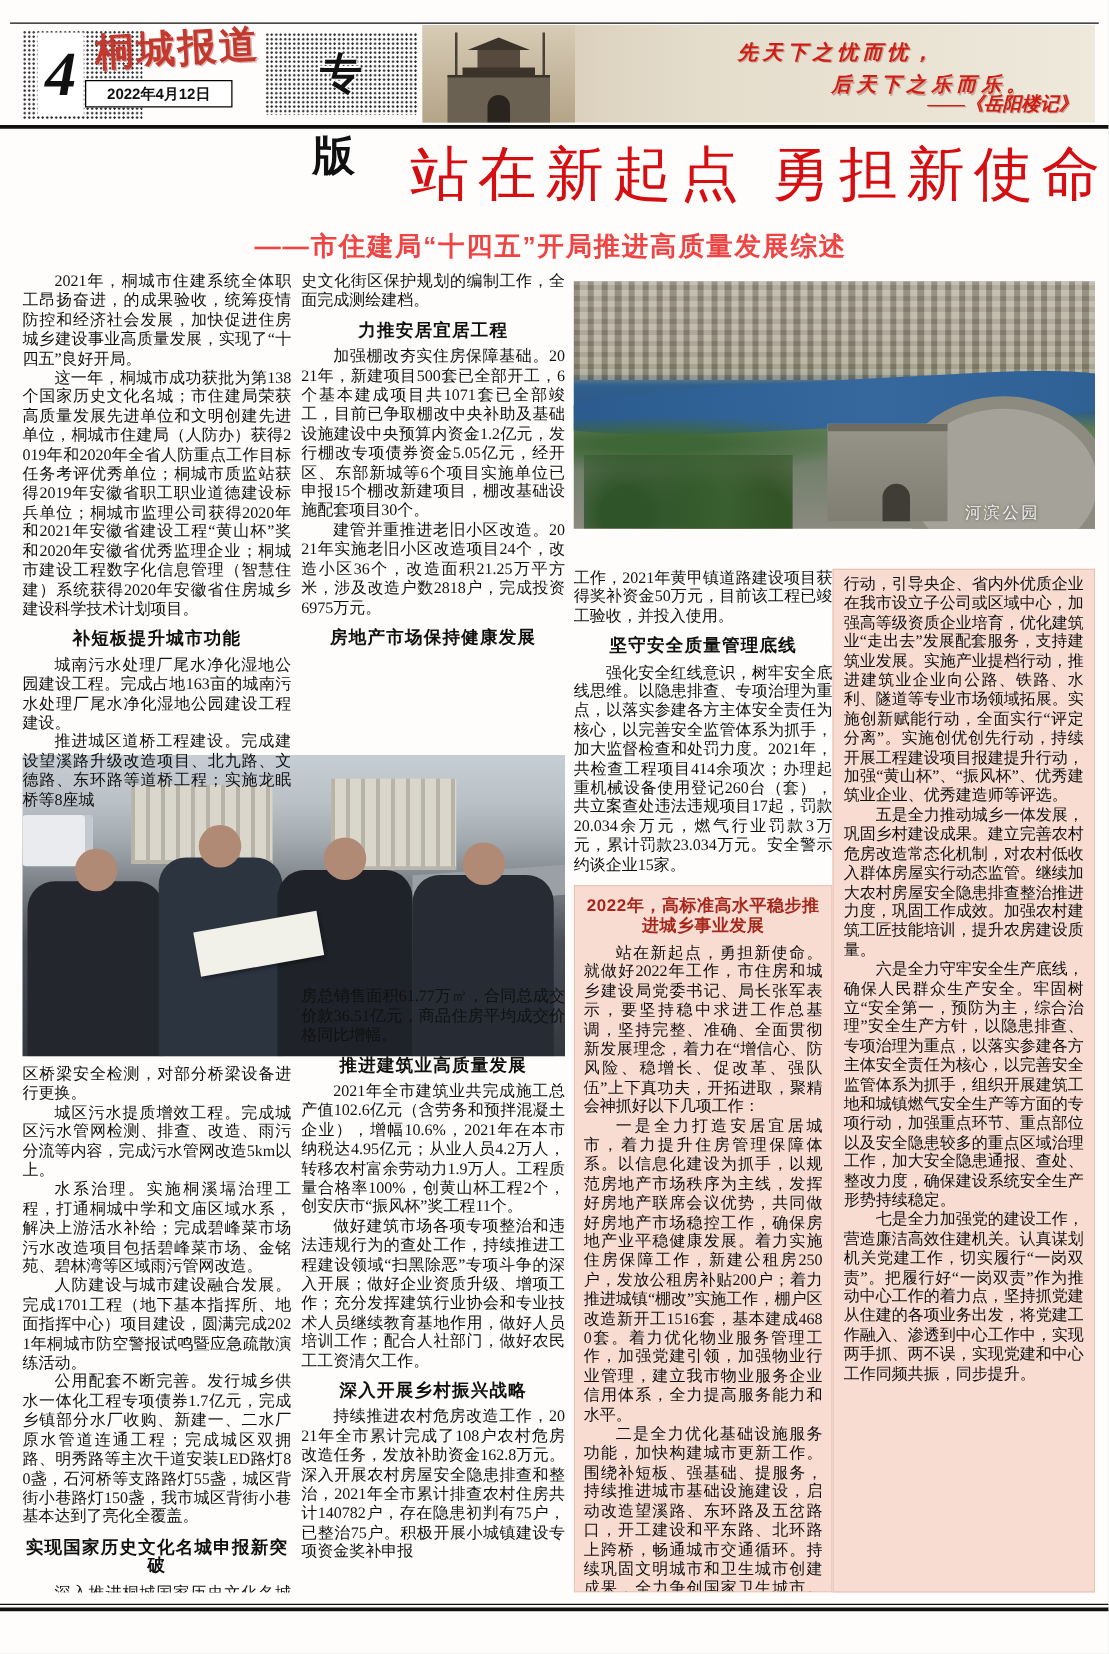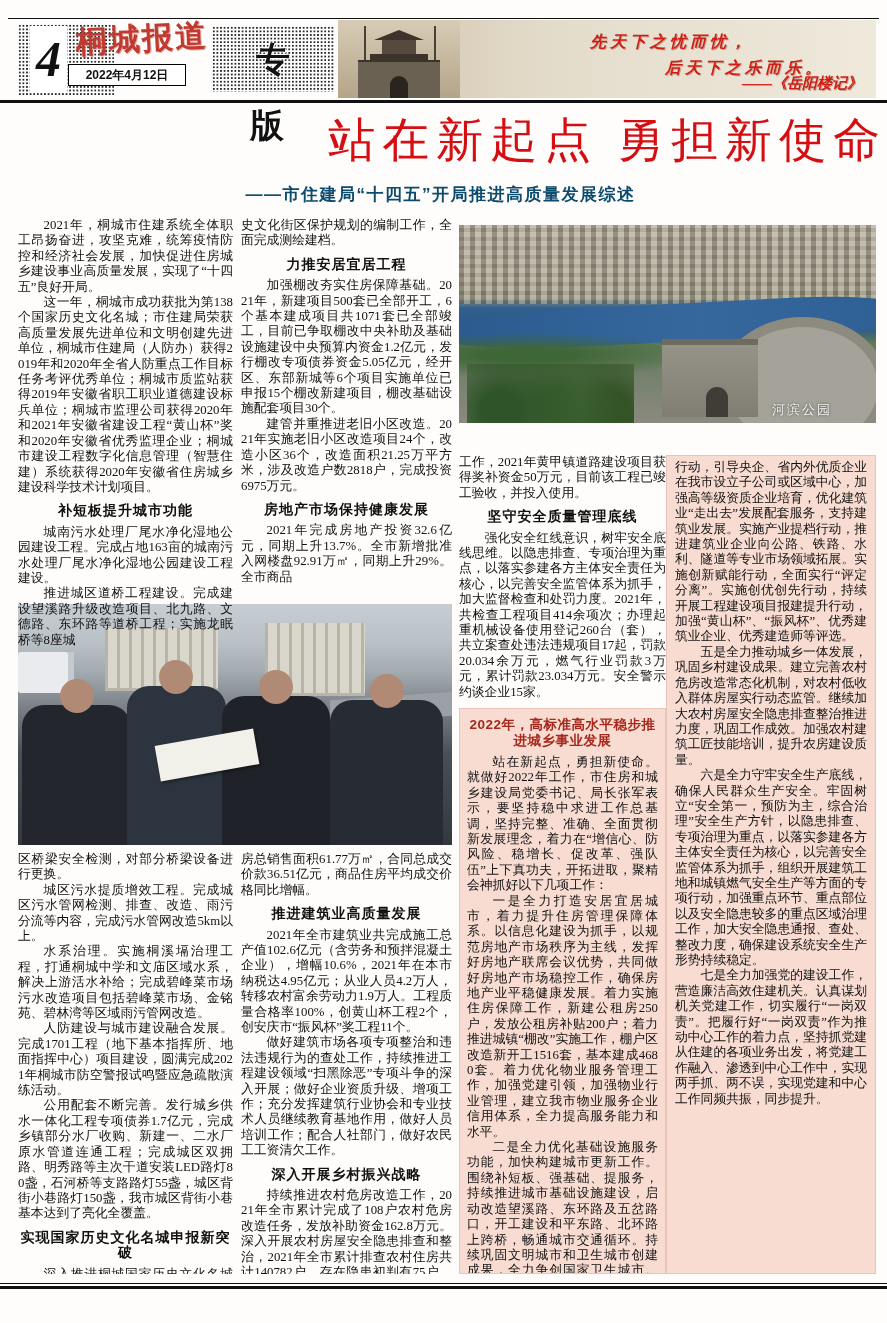--- a/index.html
+++ b/index.html
@@ -24,21 +24,21 @@
   #gate-img .g-arch{position:absolute;left:52px;top:56px;width:18px;height:22px;background:#2a241e;border-radius:9px 9px 0 0;}
   #gate-img .g-pole1,#gate-img .g-pole2{position:absolute;top:6px;width:2px;height:36px;background:#4a4136;}
   #gate-img .g-pole1{left:26px}#gate-img .g-pole2{left:96px}
   #slogan{position:relative;flex:1;color:#cf1f14;font-weight:bold;font-style:italic;text-shadow:1px 1px 0 rgba(120,20,10,.3);}
   #slogan-l1{position:absolute;left:130px;top:12px;font-size:16px;letter-spacing:4px;}
   #slogan-l2{position:absolute;left:205px;top:38px;font-size:16px;letter-spacing:4px;}
   #slogan-src{position:absolute;right:14px;top:54px;font-size:15px;}
   #rule-header-bottom{left:0;top:100px;width:887px;height:3px;}
   
   #headline{position:absolute;left:0;top:110px;width:887px;text-align:right;color:#d50e12;font-size:47px;font-weight:normal;letter-spacing:7px;line-height:60px;}
-  #subheadline{position:absolute;left:0;top:183px;width:881px;text-align:center;font-size:17px;font-weight:bold;letter-spacing:1.5px;font-family:"Liberation Sans","DejaVu Sans",sans-serif;color:#0c4a6e;}
+  #subheadline{position:absolute;left:0;top:183px;width:881px;text-align:center;font-size:21px;font-weight:bold;letter-spacing:1.5px;font-family:"Liberation Sans","DejaVu Sans",sans-serif;color:#ef4444;}
   
   .col{position:absolute;overflow:hidden;text-align:justify;font-size:12.8px;line-height:15.4px;}
   #col1{left:18px;top:218px;width:215px;height:1056px;}
   #col2{left:241px;top:218px;width:211px;height:1056px;}
   #col3{left:459px;top:455px;width:207px;height:819px;display:flex;flex-direction:column;}
   #col4{left:666px;top:455px;width:210px;height:819px;background:#f8dcd2;border:1px solid #eac4b6;padding:4px 8px;box-sizing:border-box;}
   .para{margin:0;text-indent:2em;word-break:break-all;}
   .para.cont{text-indent:0;}
   .sec-h{font-family:"Liberation Sans","DejaVu Sans",sans-serif;font-weight:bold;font-size:14px;text-align:center;margin:8px 0 6px;letter-spacing:1px;}
   .gap{height:240px;}
@@ -133,41 +133,40 @@
     <div class="truck"></div>
     <div class="road"></div>
     <div class="fig f1"></div>
     <div class="fig f2"></div>
     <div class="fig f3"></div>
     <div class="fig f4"></div>
     <div class="paper"></div>
   </div>
 
   <div id="col1" class="col">
-      <p class="para">2021年，桐城市住建系统全体职工昂扬奋进，攻坚克难，统筹疫情防控和经济社会发展，加快促进住房城乡建设事业高质量发展，实现了“十四五”良好开局。</p>
+      <p class="para">2021年，桐城市住建系统全体职工昂扬奋进，的成果验收，统筹疫情防控和经济社会发展，加快促进住房城乡建设事业高质量发展，实现了“十四五”良好开局。</p>
       <p class="para">这一年，桐城市成功获批为第138个国家历史文化名城；市住建局荣获高质量发展先进单位和文明创建先进单位，桐城市住建局（人防办）获得2019年和2020年全省人防重点工作目标任务考评优秀单位；桐城市质监站获得2019年安徽省职工职业道德建设标兵单位；桐城市监理公司获得2020年和2021年安徽省建设工程“黄山杯”奖和2020年安徽省优秀监理企业；桐城市建设工程数字化信息管理（智慧住建）系统获得2020年安徽省住房城乡建设科学技术计划项目。</p>
       <div class="sec-h">补短板提升城市功能</div>
       <p class="para">城南污水处理厂尾水净化湿地公园建设工程。完成占地163亩的城南污水处理厂尾水净化湿地公园建设工程建设。</p>
       <p class="para">推进城区道桥工程建设。完成建设望溪路升级改造项目、北九路、文德路、东环路等道桥工程；实施龙眠桥等8座城</p>
       <div class="gap" style="height: 204px;"></div>
       <p class="para cont">区桥梁安全检测，对部分桥梁设备进行更换。</p>
       <p class="para">城区污水提质增效工程。完成城区污水管网检测、排查、改造、雨污分流等内容，完成污水管网改造5km以上。</p>
       <p class="para">水系治理。实施桐溪塥治理工程，打通桐城中学和文庙区域水系，解决上游活水补给；完成碧峰菜市场污水改造项目包括碧峰菜市场、金铭苑、碧林湾等区域雨污管网改造。</p>
       <p class="para">人防建设与城市建设融合发展。完成1701工程（地下基本指挥所、地面指挥中心）项目建设，圆满完成2021年桐城市防空警报试鸣暨应急疏散演练活动。</p>
       <p class="para">公用配套不断完善。发行城乡供水一体化工程专项债券1.7亿元，完成乡镇部分水厂收购、新建一、二水厂原水管道连通工程；完成城区双拥路、明秀路等主次干道安装LED路灯80盏，石河桥等支路路灯55盏，城区背街小巷路灯150盏，我市城区背街小巷基本达到了亮化全覆盖。</p>
       <div class="sec-h">实现国家历史文化名城申报新突破</div>
       <p class="para">深入推进桐城国家历史文化名城申报工作，2021年11月7日已成功获批为第138个国家历史文化名城；完成桐城市东大街、南大街、北大街及胜利街四条历</p>
     </div>
   <div id="col2" class="col">
       <p class="para cont">史文化街区保护规划的编制工作，全面完成测绘建档。</p>
       <div class="sec-h">力推安居宜居工程</div>
       <p class="para">加强棚改夯实住房保障基础。2021年，新建项目500套已全部开工，6个基本建成项目共1071套已全部竣工，目前已争取棚改中央补助及基础设施建设中央预算内资金1.2亿元，发行棚改专项债券资金5.05亿元，经开区、东部新城等6个项目实施单位已申报15个棚改新建项目，棚改基础设施配套项目30个。</p>
       <p class="para">建管并重推进老旧小区改造。2021年实施老旧小区改造项目24个，改造小区36个，改造面积21.25万平方米，涉及改造户数2818户，完成投资6975万元。</p>
       <div class="sec-h">房地产市场保持健康发展</div>
-      <p class="para">2021年完成房地产投资32.6亿元，同期上升13.7%。全市新增批准入网楼盘92.91万㎡，同期上升29%。全市商品</p>
       <div class="gap" style="height: 267px;"></div>
       <p class="para cont">房总销售面积61.77万㎡，合同总成交价款36.51亿元，商品住房平均成交价格同比增幅。</p>
       <div class="sec-h">推进建筑业高质量发展</div>
       <p class="para">2021年全市建筑业共完成施工总产值102.6亿元（含劳务和预拌混凝土企业），增幅10.6%，2021年在本市纳税达4.95亿元；从业人员4.2万人，转移农村富余劳动力1.9万人。工程质量合格率100%，创黄山杯工程2个，创安庆市“振风杯”奖工程11个。</p>
       <p class="para">做好建筑市场各项专项整治和违法违规行为的查处工作，持续推进工程建设领域“扫黑除恶”专项斗争的深入开展；做好企业资质升级、增项工作；充分发挥建筑行业协会和专业技术人员继续教育基地作用，做好人员培训工作；配合人社部门，做好农民工工资清欠工作。</p>
       <div class="sec-h">深入开展乡村振兴战略</div>
       <p class="para">持续推进农村危房改造工作，2021年全市累计完成了108户农村危房改造任务，发放补助资金162.8万元。深入开展农村房屋安全隐患排查和整治，2021年全市累计排查农村住房共计140782户，存在隐患初判有75户，已整治75户。积极开展小城镇建设专项资金奖补申报</p>
     </div>
   <div id="col3" class="col">
     <div id="col3-top">

